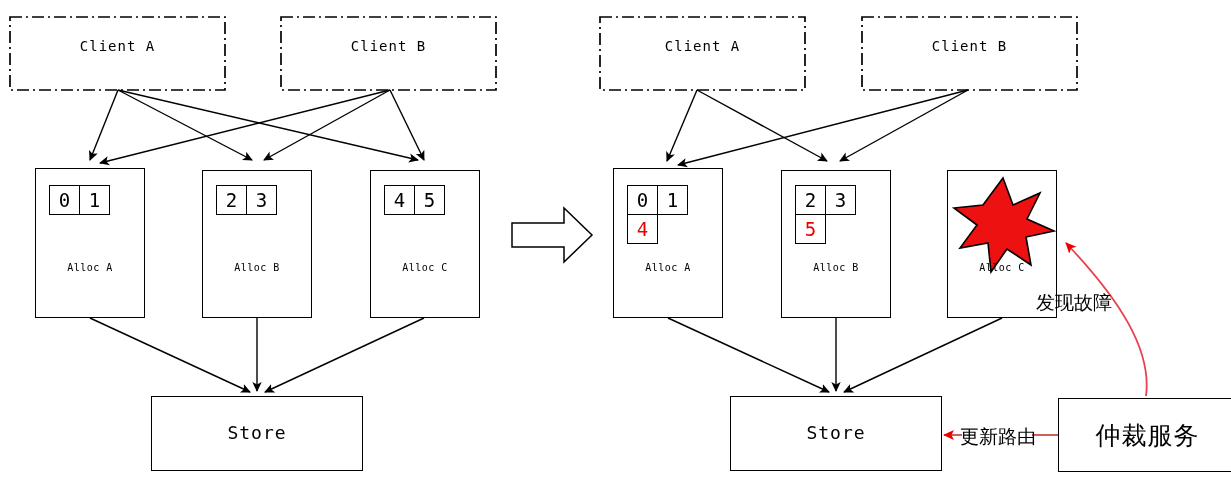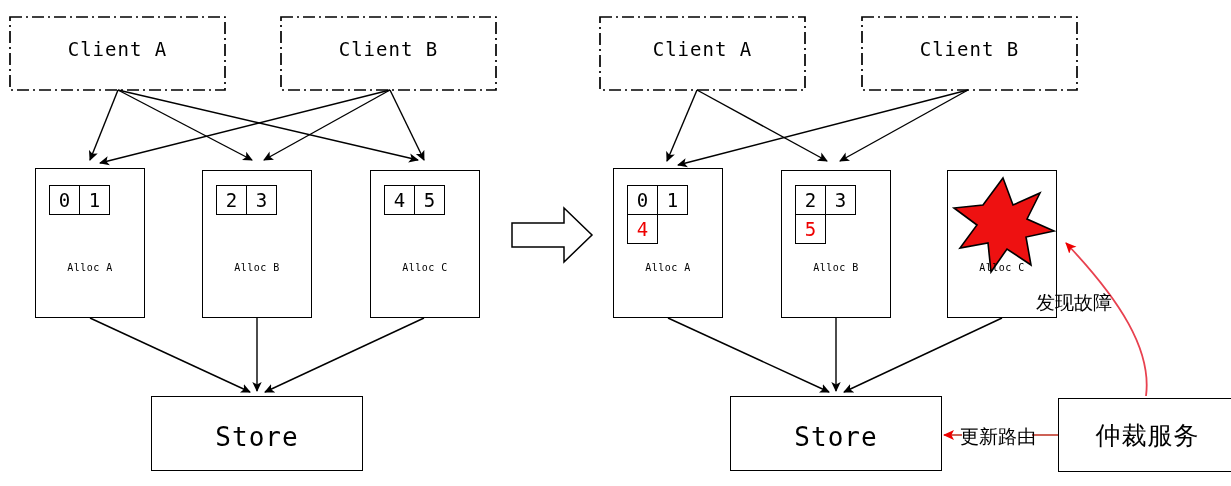--- a/index.html
+++ b/index.html
@@ -41,35 +41,35 @@
   }
   .boxlabel {
     position: absolute;
     left: 0;
     width: 100%;
     text-align: center;
     color: #000;
     white-space: nowrap;
   }
   .client-label {
-    font-size: 19px;
+    font-size: 14px;
     letter-spacing: 1px;
   }
   .alloc-box {
     border: 1.7px solid #000;
   }
   .alloc-label {
     font-size: 10px;
     letter-spacing: 0.5px;
   }
   .store-box {
     border: 1.7px solid #000;
   }
   .store-label {
-    font-size: 26px;
+    font-size: 18px;
     letter-spacing: 1px;
   }
   .arb-box {
     border: 1.7px solid #000;
   }
   .arb-label {
     font-family: "DejaVu Sans", "Liberation Sans", sans-serif;
     font-size: 25px;
     letter-spacing: 1px;
   }

